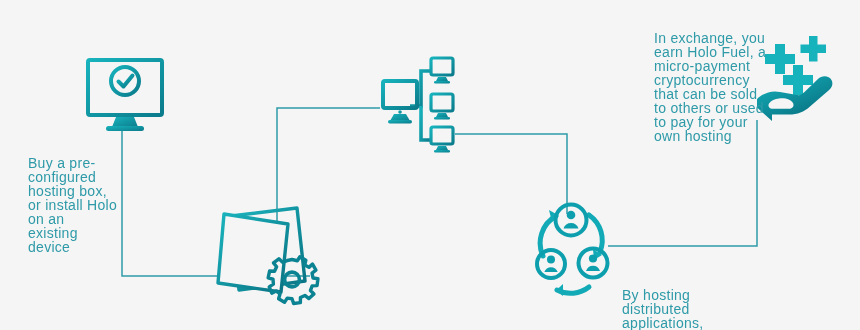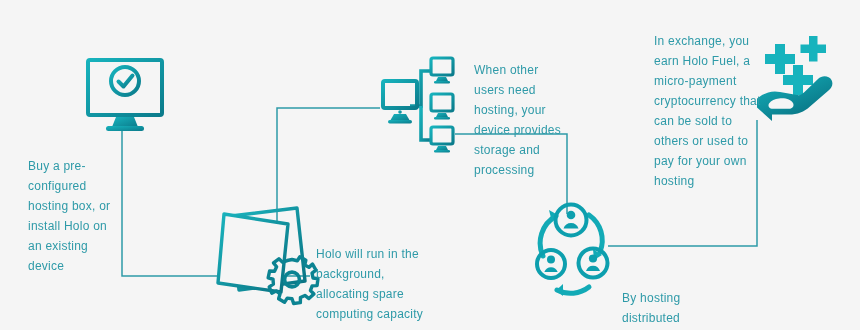--- a/index.html
+++ b/index.html
@@ -18,22 +18,22 @@
   .flow-svg {
     position: absolute;
     left: 0;
     top: 0;
     width: 860px;
     height: 330px;
   }
   .caption {
     position: absolute;
     color: #2e9aa8;
-    font-size: 12px;
-    line-height: 20px;
+    font-size: 14px;
+    line-height: 14px;
     letter-spacing: 0.02em;
     white-space: pre-line;
   }
   .cap-1 { left: 28px;  top: 120px; width: 90px; margin-top: 36px; }
   .cap-2 { left: 316px; top: 244px; width: 120px; }
   .cap-3 { left: 474px; top: 60px;  width: 90px; }
   .cap-4 { left: 654px; top: 31px;  width: 115px; }
   .cap-5 { left: 622px; top: 255px; width: 105px; margin-top: 33px; }
 </style>
 </head>
@@ -187,21 +187,19 @@
                L810,106.5 C804,112 797.5,114.5 789,114.5
                L772,114.5 L772,121 L757,107.5 Z" fill="url(#gradHand)"></path>
       <path d="M779,98.5 C785,97.5 791,99.5 793,103
                C794.5,106 792.5,108.8 789,108.8 L773,108.8
                C769.5,108.8 767.5,106.5 769,103.5 C771,100.3 775,99 779,98.5 Z" fill="#f5f5f5"></path>
     </g>
   </svg>
 
   <div class="caption cap-1">Buy a pre-configured hosting box, or install Holo on an existing device</div>
 
-  <div class="caption cap-2">Holo will run in the background, allocating spare computing capacity</div>
-
-  <div class="caption cap-3">When other users need hosting, your device provides storage and processing</div>
+
 
   <div class="caption cap-4">In exchange, you earn Holo Fuel, a micro-payment cryptocurrency that can be sold to others or used to pay for your own hosting</div>
 
   <div class="caption cap-5">By hosting distributed applications, you are supporting a web that empowers individuals and communities</div>
 
 </div>
 
 </body></html>

